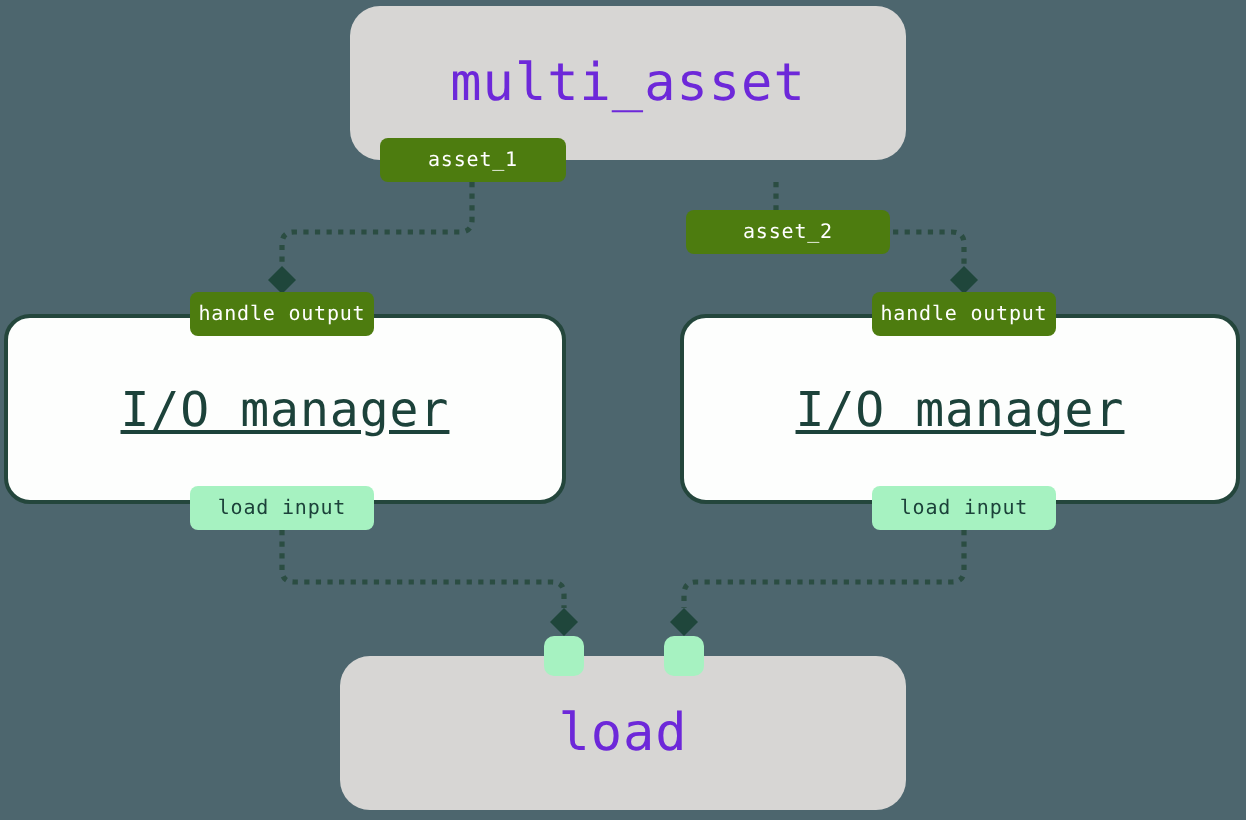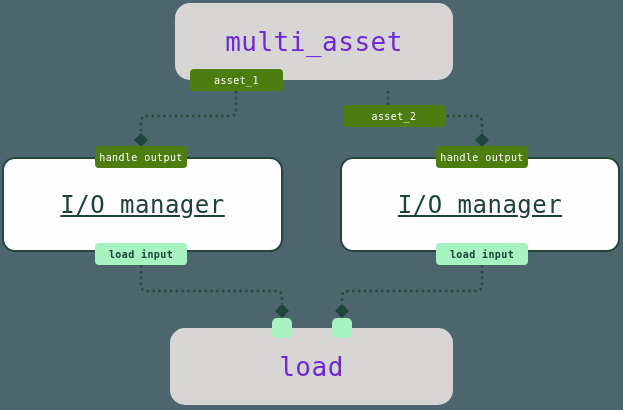--- a/index.html
+++ b/index.html
@@ -47,21 +47,21 @@
     align-items: center;
     justify-content: center;
     box-sizing: border-box;
     font-size: 10px;
     letter-spacing: 0.4px;
     border-radius: 4px;
     z-index: 3;
     white-space: nowrap;
   }
   .badge-purple { background: #4d7c0f; color: #ffffff; }
-  .badge-mint   { background: #a6f2c1; color: #1c423a; font-weight: bold; }
+  .badge-mint   { background: #a6f2c1; color: #1c423a; }
   .port {
     position: absolute;
     width: 20px; height: 20px;
     background: #a6f2c1;
     border-radius: 5px;
     z-index: 3;
   }
   .edge {
     fill: none;
     stroke: #2b4d42;

